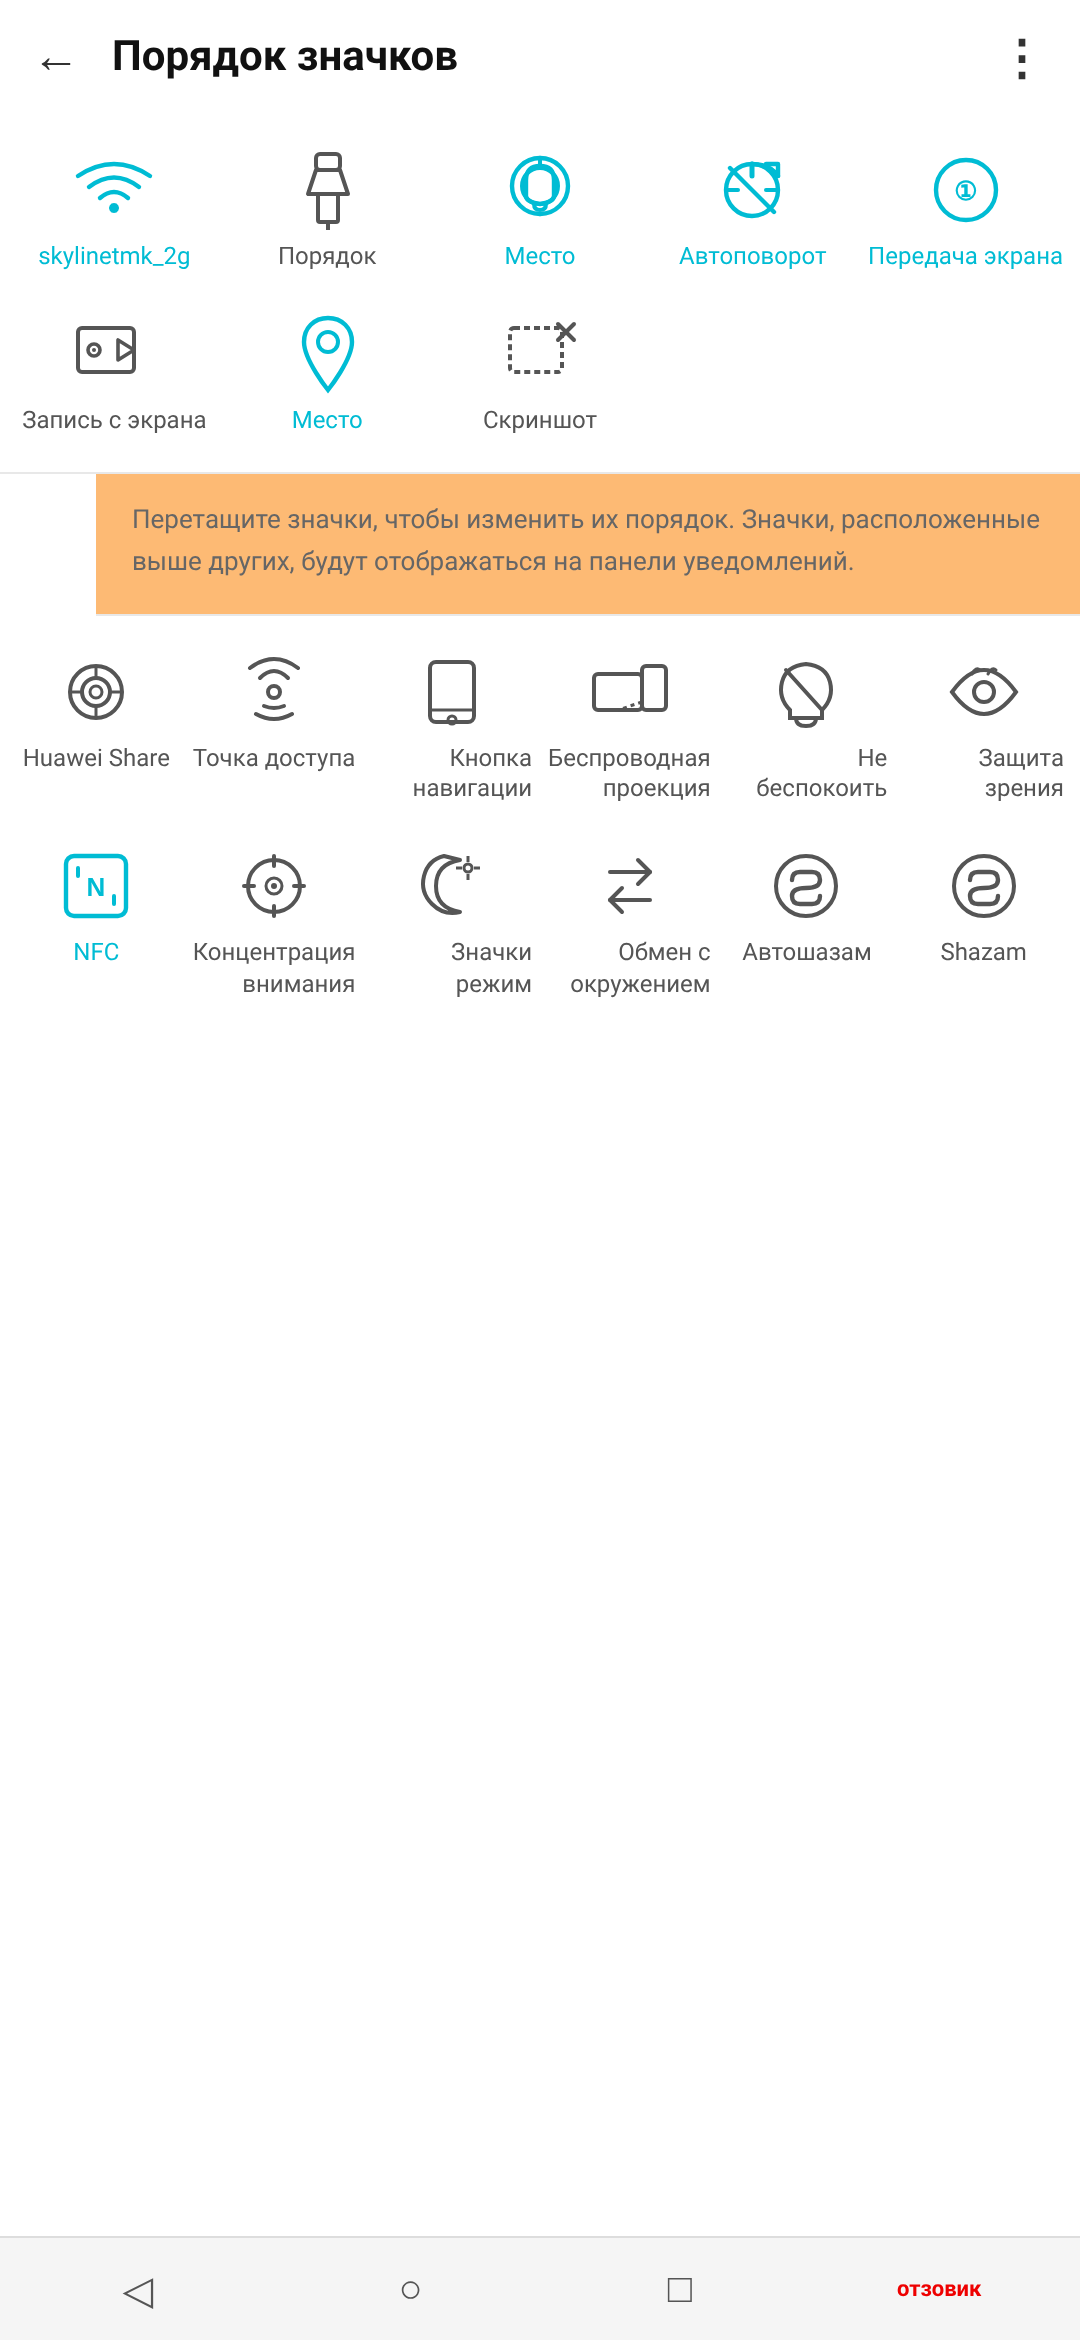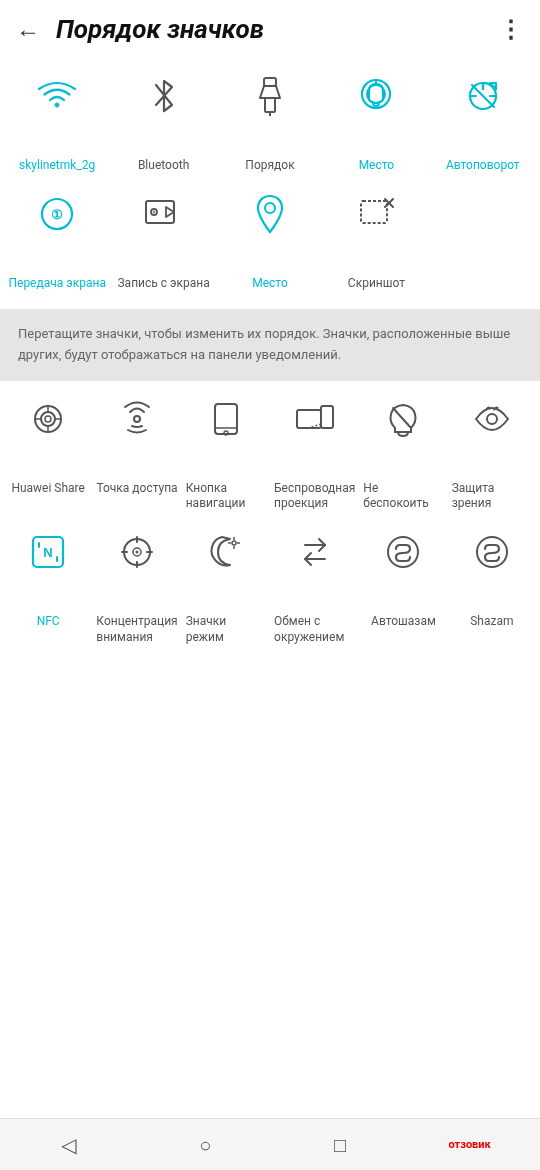--- a/index.html
+++ b/index.html
@@ -21,24 +21,23 @@
       background: #fff;
     }
     .header-back {
       font-size: 24px;
       color: #333;
       cursor: pointer;
       margin-right: 16px;
     }
     .header-title {
       flex: 1;
-      font-size: 26px;
+      font-size: 21px;
       font-weight: bold;
       color: #111;
-      font-style: italic;
     }
     .header-menu {
       font-size: 24px;
       color: #333;
       cursor: pointer;
       font-weight: bold;
       letter-spacing: 1px;
     }
 
     
@@ -61,38 +60,38 @@
       width: 40px;
       height: 40px;
       display: flex;
       align-items: center;
       justify-content: center;
       margin-bottom: 6px;
     }
 
     .icon-label {
       font-size: 12px;
-      text-align: left;
+      text-align: right;
       color: #555;
       line-height: 1.3;
-      margin-top: 36px;
     }
 
     .icon-label.active {
       color: #00bcd4;
     }
 
     
     .info-text {
       padding: 14px 18px;
       font-size: 13px;
       color: #666;
       line-height: 1.6;
       border-bottom: 1px solid #e8e8e8;
-      background: #e5e5e5;
+      background: #fdba74;
+      margin-left: 48px;
     }
 
     
     .icon-grid-2 {
       display: grid;
       grid-template-columns: repeat(6, 1fr);
       padding: 8px 4px;
     }
 
     
@@ -135,29 +134,20 @@
       <svg width="38" height="34" viewBox="0 0 38 34">
         <path d="M19 28 a2 2 0 1 1 0.01 0Z" fill="#00bcd4" stroke="#00bcd4" stroke-width="1"></path>
         <path d="M12 21 Q19 15 26 21" fill="none" stroke="#00bcd4" stroke-width="2.2" stroke-linecap="round"></path>
         <path d="M6.5 15.5 Q19 6 31.5 15.5" fill="none" stroke="#00bcd4" stroke-width="2.2" stroke-linecap="round"></path>
         <path d="M1 10 Q19 -2 37 10" fill="none" stroke="#00bcd4" stroke-width="2.2" stroke-linecap="round"></path>
       </svg>
     </div>
     <span class="icon-label active">skylinetmk_2g</span>
   </div>
 
-  <div class="icon-item">
-    <div class="icon-svg">
-      <svg width="28" height="38" viewBox="0 0 28 38">
-        <polyline points="6,8 22,28 14,34 14,4 22,10 6,28" fill="none" stroke="#555" stroke-width="2.2" stroke-linecap="round" stroke-linejoin="round"></polyline>
-        <line x1="14" y1="4" x2="14" y2="34" stroke="none"></line>
-      </svg>
-    </div>
-    <span class="icon-label">Bluetooth</span>
-  </div>
 
   <div class="icon-item">
     <div class="icon-svg">
       <svg width="30" height="40" viewBox="0 0 30 40">
         <rect x="9" y="2" width="12" height="8" rx="2" fill="none" stroke="#555" stroke-width="2"></rect>
         <path d="M9 10 L5 22 L25 22 L21 10 Z" fill="none" stroke="#555" stroke-width="2" stroke-linejoin="round"></path>
         <rect x="10" y="22" width="10" height="14" rx="1" fill="none" stroke="#555" stroke-width="2"></rect>
         <line x1="15" y1="36" x2="15" y2="40" stroke="#555" stroke-width="2"></line>
       </svg>
     </div>

